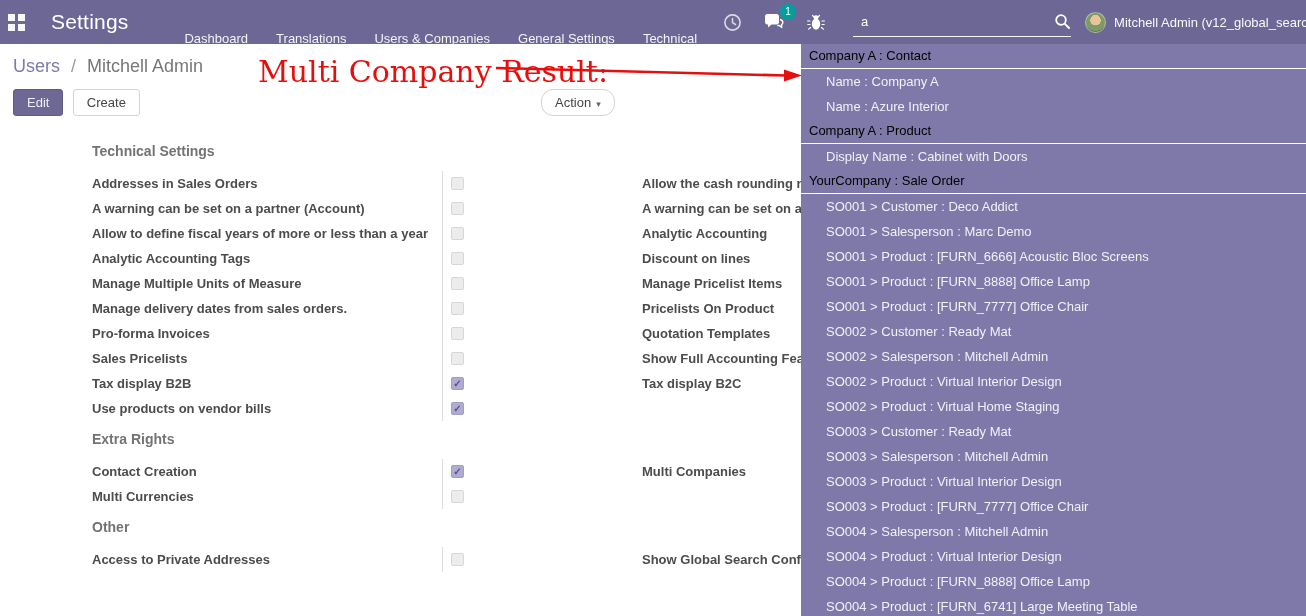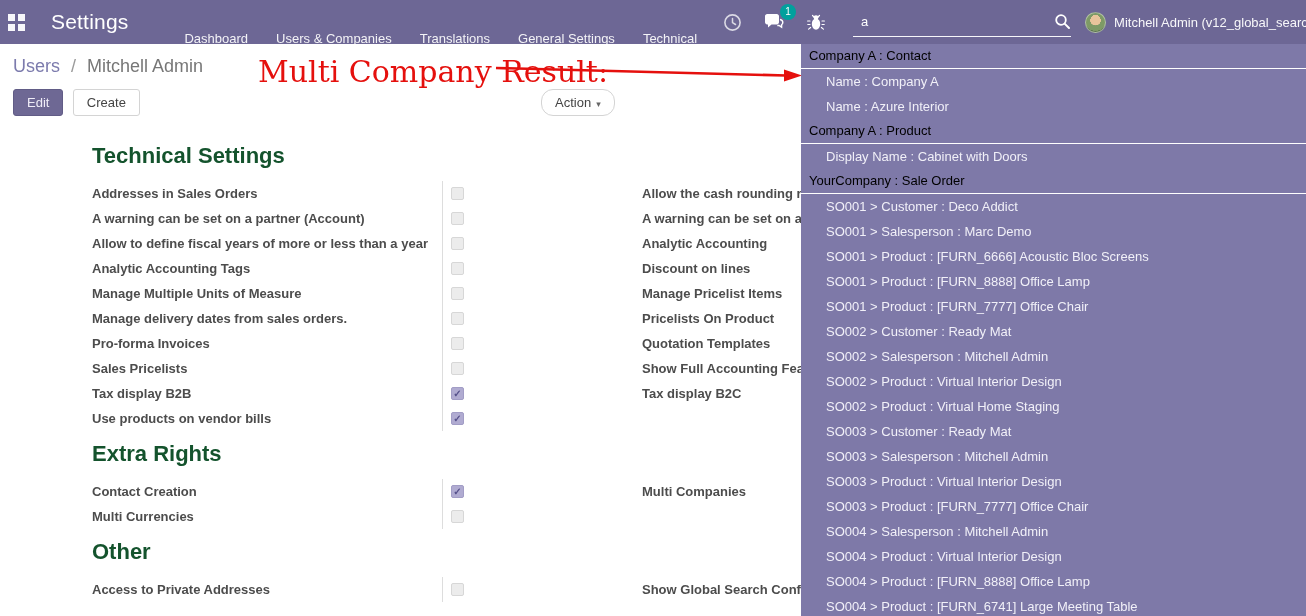--- a/index.html
+++ b/index.html
@@ -46,21 +46,21 @@
   .action-btn { position:absolute; left:528px; top:0;border-radius:12px; }
   .action-btn .caret2 { font-size:9px; color:#666; margin-left:5px; }
 
   
   .annotation { position:absolute; left:258px; top:54px; font-family:"DejaVu Serif", serif;
                 font-size:30px; color:#e5100d; z-index:5; }
   .arrow-svg { position:absolute; left:492px; top:60px; z-index:5; }
 
   
   .form-sheet { padding:24px 0 0 92px; }
-  .section-title { font-size:22px; font-weight:bold; color:#14532d; margin-bottom:12px; }
+  .section-title { font-size:14px; font-weight:bold; color:#737373; margin-bottom:12px; }
   .settings-section { margin-bottom:10px; }
   .settings-row { display:grid; grid-template-columns:350px 200px 350px 1fr; height:25px;
                   align-items:center; }
   .label-cell { font-size:13px; font-weight:bold; color:#4c4c4c; white-space:nowrap; overflow:visible; }
   .check-cell { border-left:1px solid #ddd; height:25px; display:flex; align-items:center;
                 padding-left:8px; }
   .check-cell.empty { }
   .checkbox { width:13px; height:13px; border-radius:2px; background:#ececec;
               border:1px solid #d7d7d7; display:flex; align-items:center; justify-content:center;
               cursor:pointer; }
@@ -81,22 +81,22 @@
 <header class="navbar">
   <div class="apps-icon">
     <span></span>
       <span></span>
       <span></span>
       <span></span>
   </div>
   <div class="app-title">Settings</div>
   <nav class="nav-menu">
     <div class="nav-item">Dashboard</div>
+    <div class="nav-item">Translations</div>
     <div class="nav-item">Users &amp; Companies</div>
-    <div class="nav-item">Translations</div>
     <div class="nav-item">General Settings</div>
     <div class="nav-item">Technical</div>
   </nav>
   <div class="nav-right">
     <div class="nav-ico">
       <svg width="19" height="19" viewBox="0 0 19 19">
         <circle cx="9.5" cy="9.5" r="7.6" fill="none" stroke="rgba(255,255,255,.75)" stroke-width="1.6"></circle>
         <path d="M9.5 5.4v4.3l3 1.8" fill="none" stroke="rgba(255,255,255,.75)" stroke-width="1.5" stroke-linecap="round"></path>
       </svg>
     </div>

